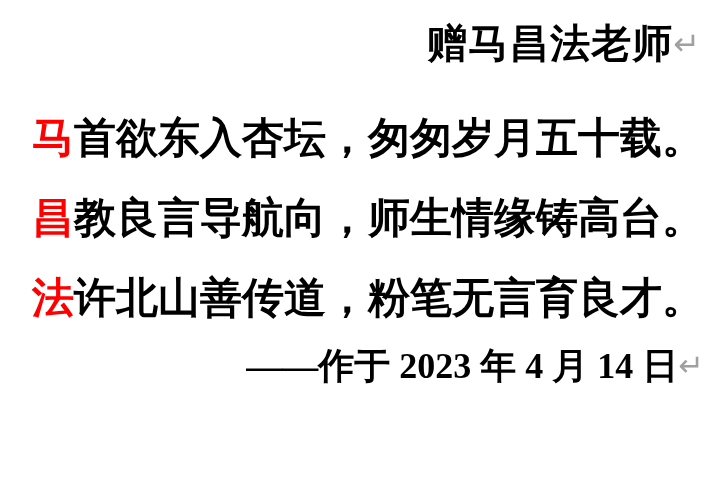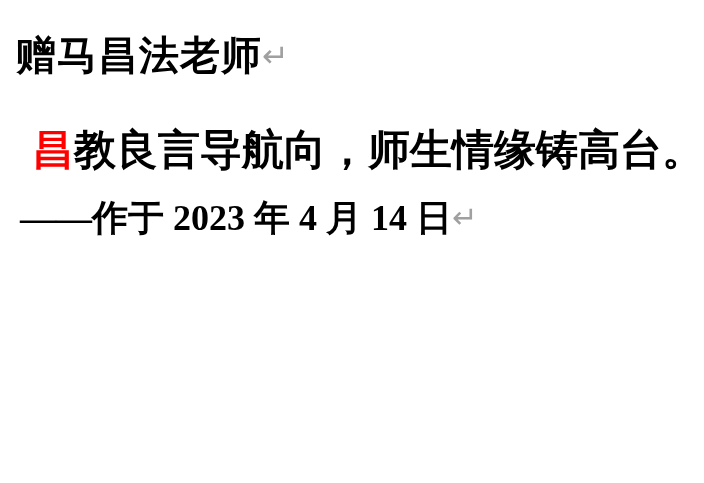--- a/index.html
+++ b/index.html
@@ -10,23 +10,23 @@
   .page {
     position: relative;
     width: 704px;
     height: 483px;
     background: #ffffff;
     overflow: hidden;
     font-family: "Liberation Serif", "DejaVu Serif", serif;
     color: #000000;
   }
   .doc-title {
-    margin: 16px;
+    margin: 4px;
     padding-top: 14px;
-    text-align: left;
+    text-align: right;
     font-size: 40px;
     line-height: 52px;
     font-weight: bold;
     color: #000000;
     letter-spacing: 1px;
     white-space: nowrap;
   }
   .pmark {
     font-family: "DejaVu Sans", sans-serif;
     font-weight: normal;
@@ -45,43 +45,45 @@
     white-space: nowrap;
     letter-spacing: 0px;
     color: #000000;
     
     font-weight: bold;
   }
   .poem-initial {
     color: #ff0000;
   }
   .doc-footer {
-    margin-top: 0;
-    text-align: left;
+    margin-top: 6px;
+    text-align: right;
     font-size: 36px;
-    line-height: 56px;
+    line-height: 44px;
     font-weight: bold;
     white-space: nowrap;
     padding-left: 20px;
   }
   .doc-footer .pmark {
     font-size: 0.85em;
   }
 </style>
 </head>
 <body>
 
 <div class="page">
 
   <h1 class="doc-title"><span>赠马昌法老师</span><span class="pmark">↵</span></h1>
 
   <div class="poem">
 
+    <div class="poem-line"><span class="poem-initial">马</span><span>首欲东入杏坛，匆匆岁月五十载。</span></div>
 
     <div class="poem-line"><span class="poem-initial">昌</span><span>教良言导航向，师生情缘铸高台。</span></div>
 
+    <div class="poem-line"><span class="poem-initial">法</span><span>许北山善传道，粉笔无言育良才。</span></div>
 
 
   </div>
 
   <div class="doc-footer"><span>——作于 2023 年 4 月 14 日</span><span class="pmark">↵</span></div>
 
 </div>
 
 </body></html>

